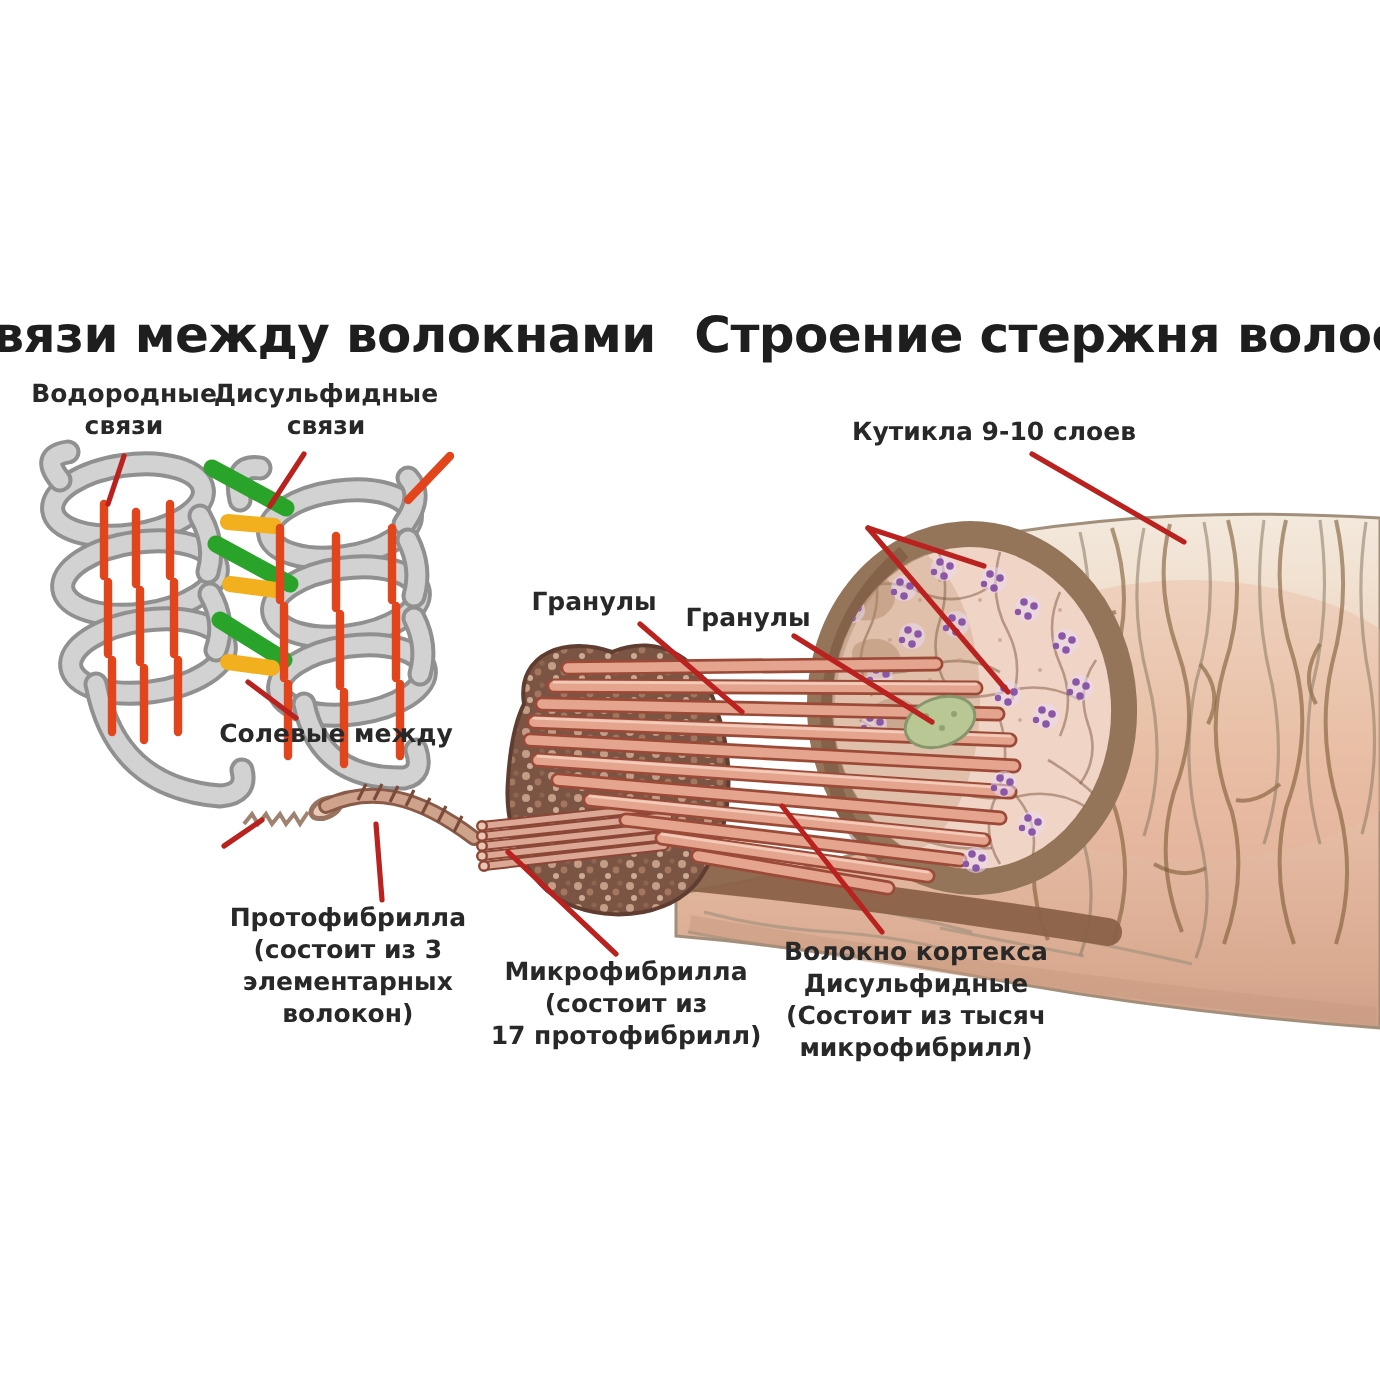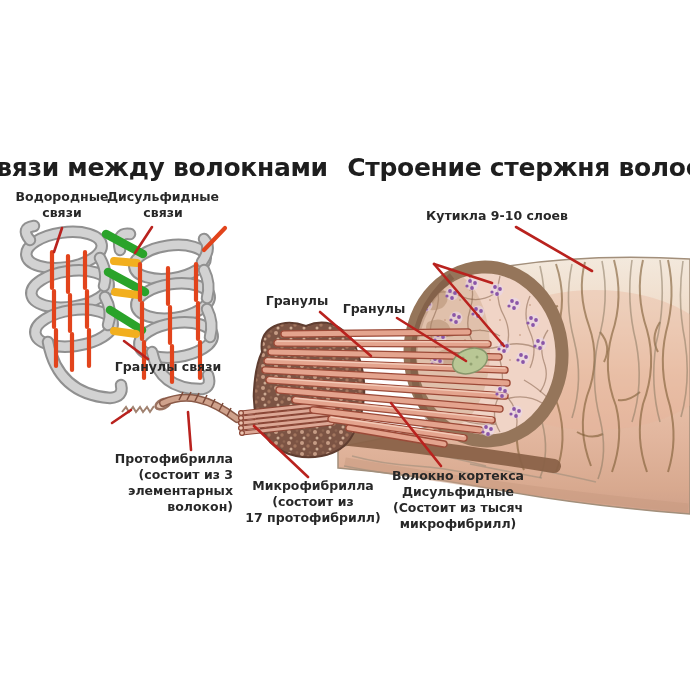--- a/index.html
+++ b/index.html
@@ -3,21 +3,21 @@
 <meta charset="utf-8">
 <style>
   html,body{margin:0;padding:0;background:#fff;}
   #wrap{position:relative;width:690px;height:690px;background:#fff;overflow:hidden;
         font-family:"DejaVu Sans","Liberation Sans",sans-serif;}
   svg{position:absolute;left:0;top:0;}
   .title{position:absolute;transform:translateX(-50%);font-weight:bold;font-size:25px;
          color:#1e1e1e;white-space:nowrap;letter-spacing:-0.3px;}
   .lbl{position:absolute;transform:translateX(-50%);font-weight:bold;font-size:12.5px;
        line-height:1.27;color:#282828;text-align:center;white-space:pre-line;}
-  .lbl--right{transform:none;text-align:right;}
+  .lbl--right{transform:none;text-align:center;}
   .tubO{fill:none;stroke:#909090;stroke-width:12.5;stroke-linecap:round;}
   .tubF{fill:none;stroke:#d2d2d2;stroke-width:8.5;stroke-linecap:round;}
   .cell{fill:none;stroke:#7d5941;stroke-opacity:.5;stroke-width:1.3;}
   .texw{fill:none;stroke:#7d5c33;stroke-opacity:.6;stroke-width:2;}
   .texg{fill:none;stroke:#8a7a62;stroke-opacity:.55;stroke-width:1.6;}
   .texs{fill:none;stroke:#9c8d7c;stroke-opacity:.6;stroke-width:1.5;}
   .fibD{stroke:#9c4a38;stroke-width:7.5;stroke-linecap:round;}
   .fibM{stroke:#e4a48e;stroke-width:4.8;stroke-linecap:round;}
   .fibH{stroke:#f6d2c0;stroke-width:1.6;stroke-linecap:round;opacity:.85;}
 </style>
@@ -314,21 +314,21 @@
   </g>
 </svg>
 
 <div class="title" style="left:153px;top:153px">Связи между волокнами</div>
 <div class="title" style="left:532px;top:153px">Строение стержня волоса</div>
 
 <div class="lbl" style="left:62px;top:189px">Водородные
 связи</div>
 <div class="lbl" style="left:163px;top:189px">Дисульфидные
 связи</div>
-<div class="lbl" style="left:168px;top:359px">Гранулы связи</div>
+<div class="lbl" style="left:168px;top:359px">Солевые между</div>
 <div class="lbl" style="left:497px;top:208px">Кутикла 9-10 слоев</div>
 <div class="lbl" style="left:297px;top:293px">Гранулы</div>
 <div class="lbl" style="left:374px;top:301px">Гранулы</div>
 <div class="lbl lbl--right" style="right:457px;top:451px">Протофибрилла
 (состоит из 3
 элементарных
 волокон)</div>
 <div class="lbl" style="left:313px;top:478px">Микрофибрилла
 (состоит из
 17 протофибрилл)</div>

